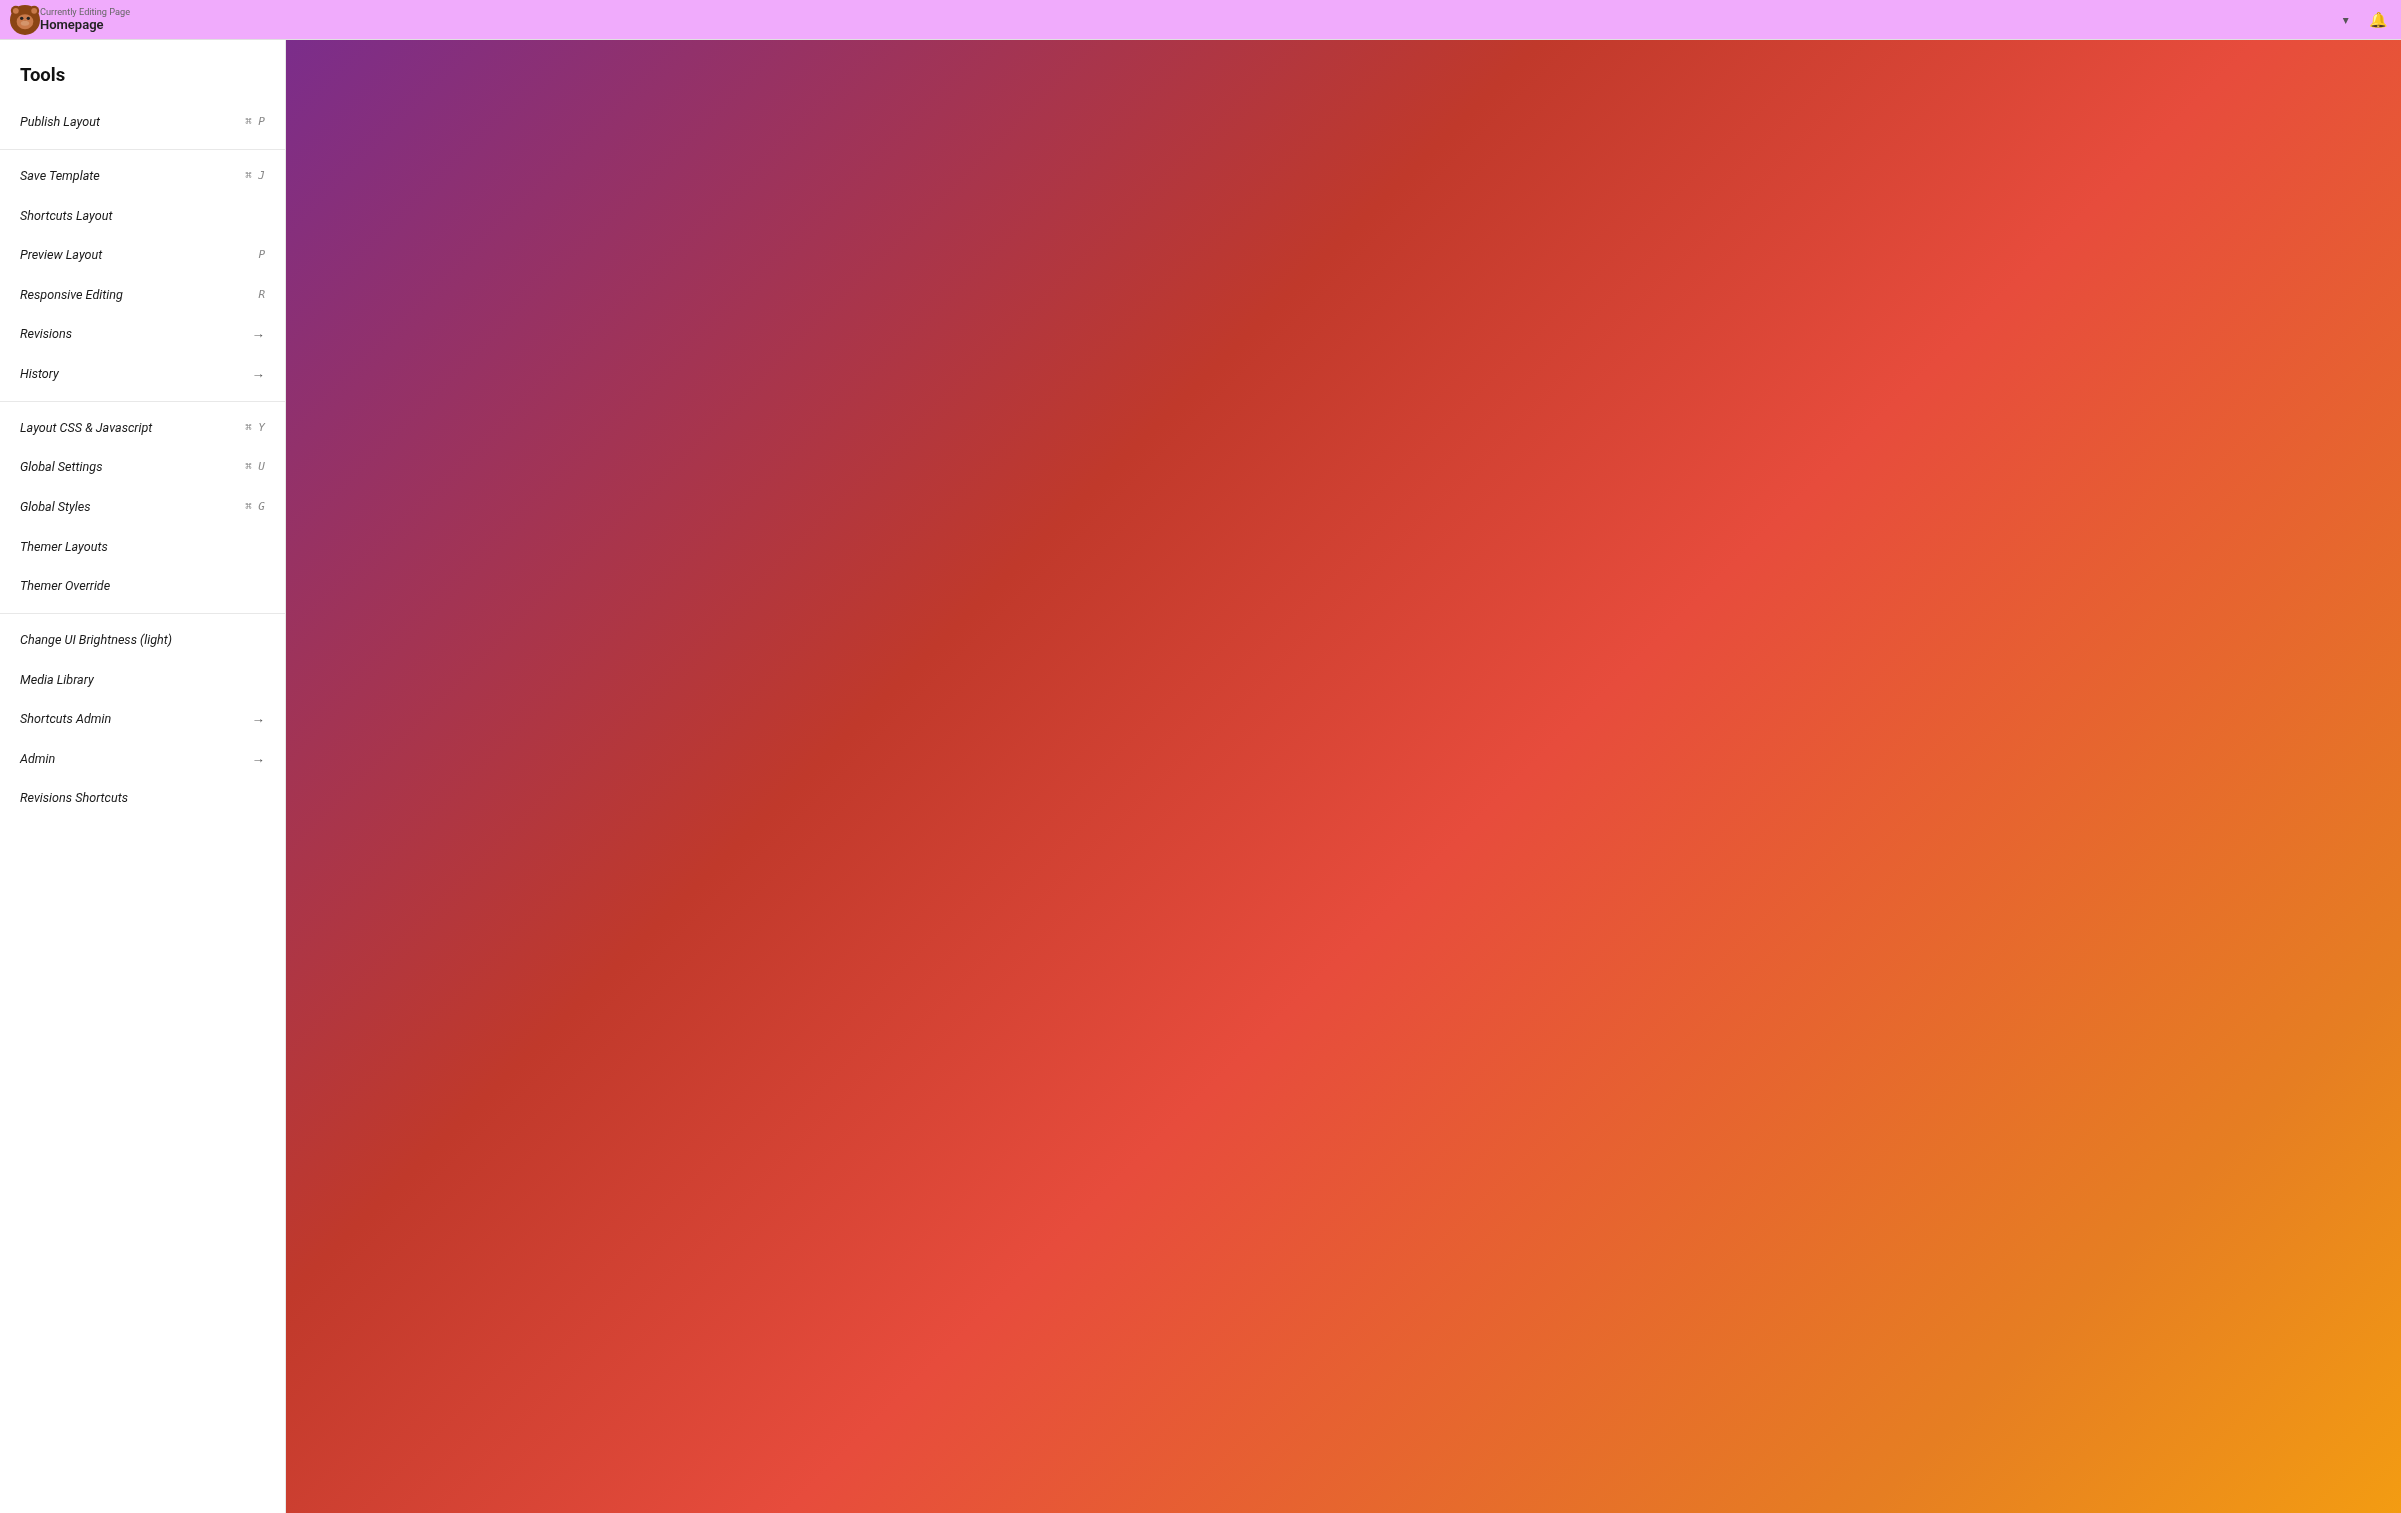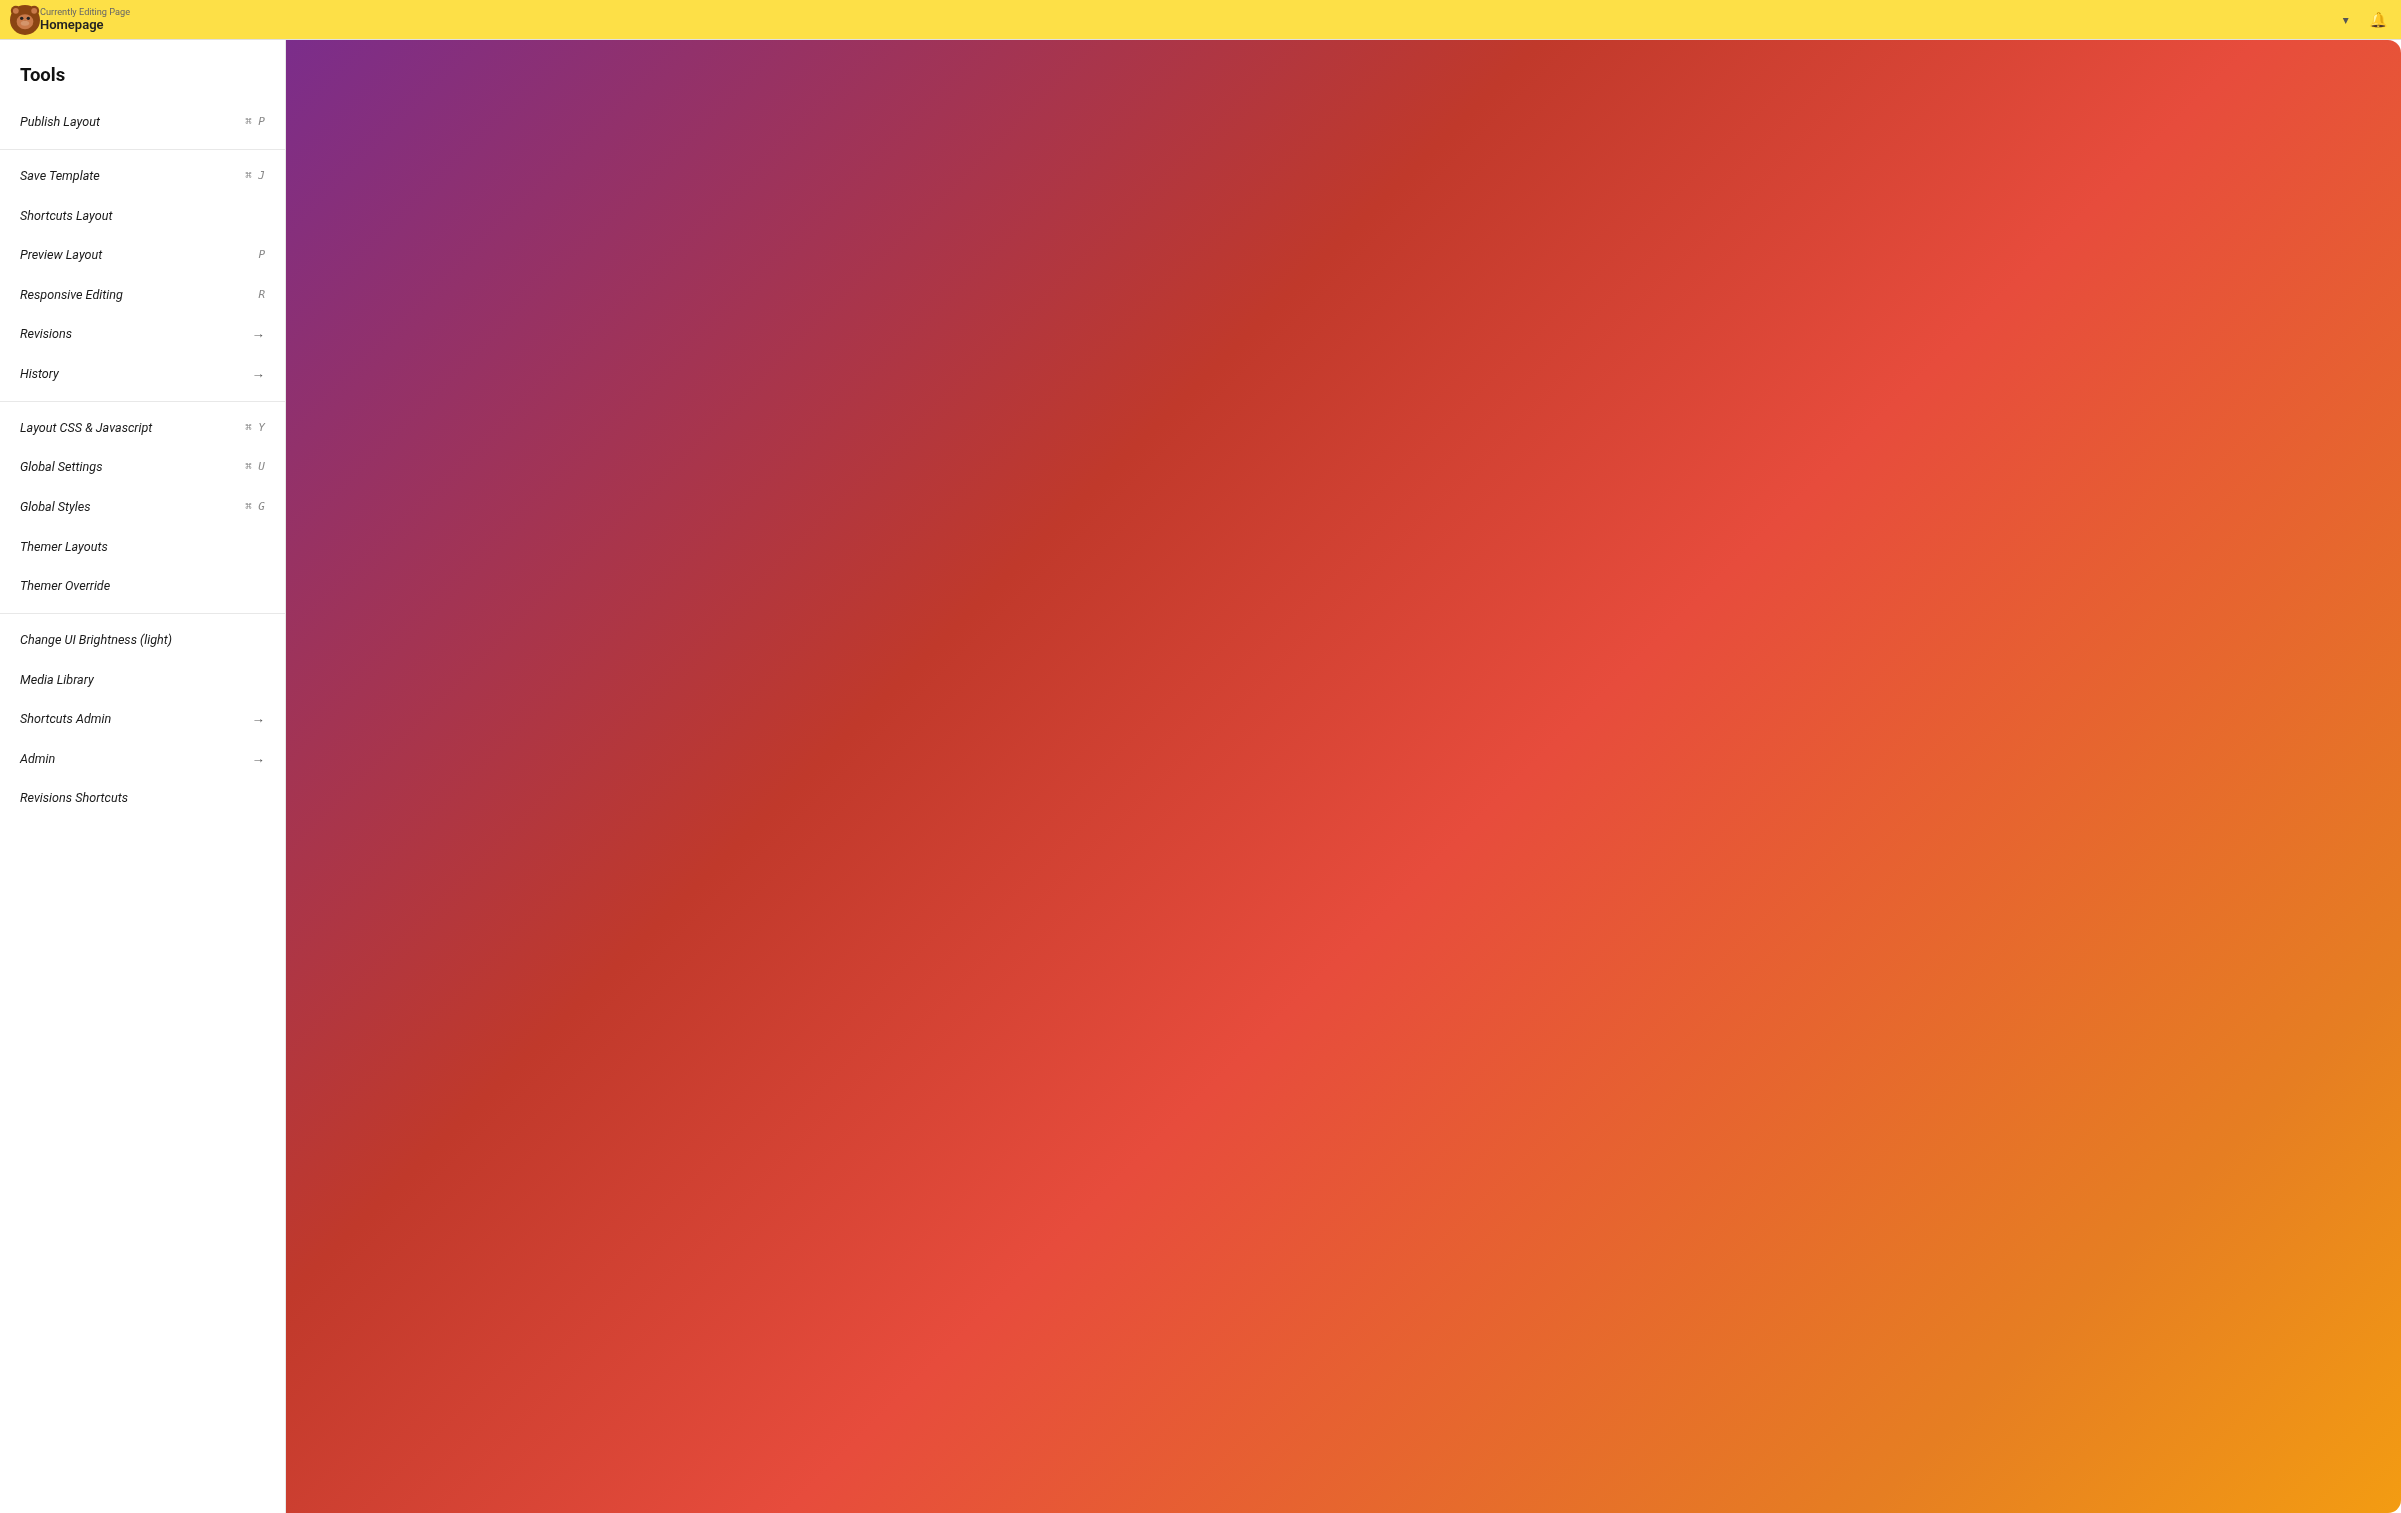--- a/index.html
+++ b/index.html
@@ -14,21 +14,21 @@
       height: 100vh;
       display: flex;
       flex-direction: column;
       overflow: hidden;
     }
 
     
     .header {
       display: flex;
       align-items: center;
-      background: #fde047;
+      background: #f0abfc;
       border-bottom: 0.8px solid #e0e0e0;
       height: 40px;
       padding: 0 10px;
       flex-shrink: 0;
       z-index: 10;
     }
 
     .header-text {
       display: flex;
       flex-direction: column;
@@ -61,21 +61,20 @@
       margin-left: 13.4px;
       cursor: pointer;
       padding: 3.4px;
     }
 
     
     .main {
       display: flex;
       flex: 1;
       overflow: hidden;
-      border-radius: 13px;
     }
 
     
     .sidebar {
       width: 286px;
       background: #ffffff;
       border-right: 0.8px solid #e8e8e8;
       overflow-y: auto;
       flex-shrink: 0;
     }

